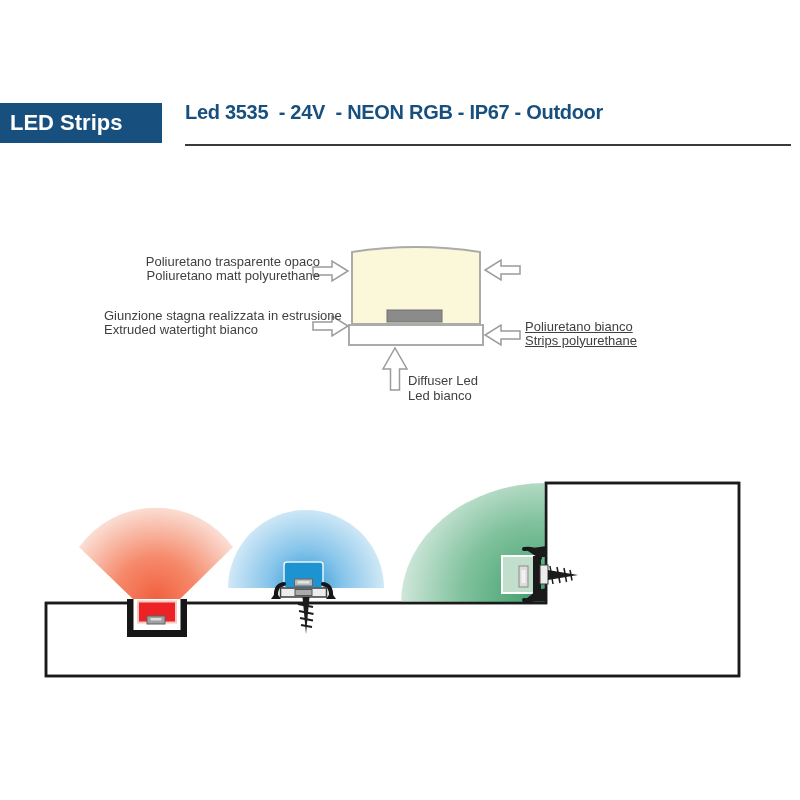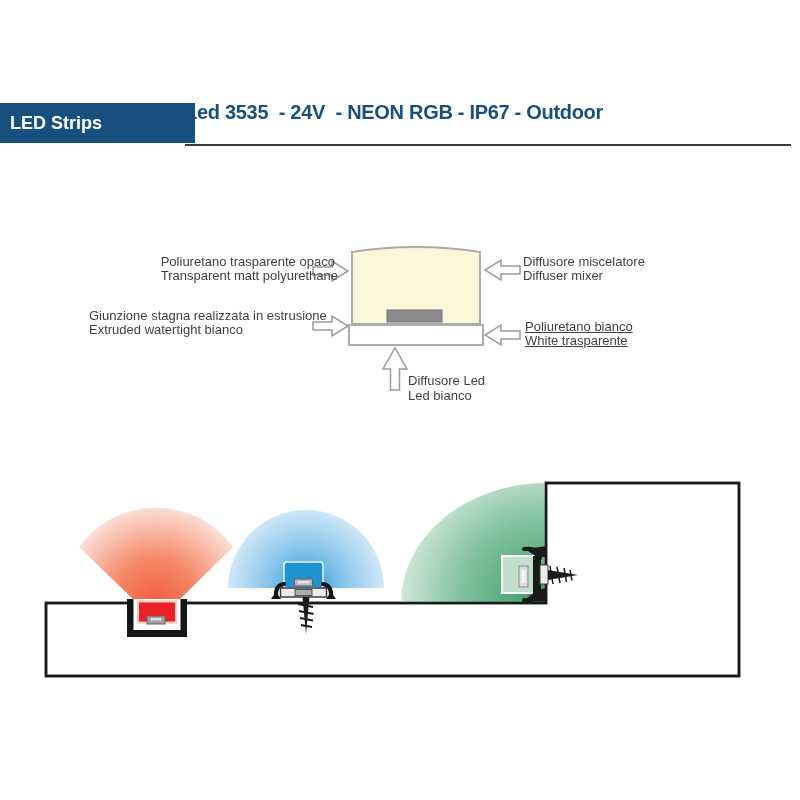--- a/index.html
+++ b/index.html
@@ -1,27 +1,27 @@
 <!DOCTYPE html>
 <html><head>
 <meta charset="utf-8">
 <style>
   html,body{margin:0;padding:0;background:#ffffff;}
   .page{position:relative;width:800px;height:800px;background:#ffffff;
         font-family:"Liberation Sans",sans-serif;overflow:hidden;}
-  .badge{position:absolute;left:0;top:103px;width:195px;height:40px;
-         background:#17507F;color:#ffffff;font-weight:bold;font-size:18px;
+  .badge{position:absolute;left:0;top:103px;width:162px;height:40px;
+         background:#17507F;color:#ffffff;font-weight:bold;font-size:22px;
          line-height:40px;padding-left:10px;box-sizing:border-box;}
   .title{position:absolute;left:185px;top:101px;font-size:20px;font-weight:bold;
          color:#17507F;letter-spacing:-0.3px;white-space:pre;}
   .rule{position:absolute;left:185px;top:144px;width:606px;height:2px;background:#3A3A3A;}
   .overlay{position:absolute;left:0;top:0;}
   .lbl{position:absolute;font-size:13px;line-height:13.5px;color:#3F3F3F;}
-  .lbl-transparent{right:462px;top:255px;text-align:left;}
-  .lbl-joint{left:89px;top:309px;text-align:left;}
+  .lbl-transparent{right:480px;top:255px;text-align:right;}
+  .lbl-joint{left:104px;top:309px;text-align:left;}
   .lbl-diffuser{left:523px;top:255px;}
   .lbl-whitepoly{left:525px;top:320px;text-decoration:underline;}
   .lbl-ledstrip{left:408px;top:373px;line-height:15px;}
 </style>
 </head>
 <body>
 
 <div class="page">
 
   <div class="badge">LED Strips</div>
@@ -112,36 +112,32 @@
           <line x1="557" y1="567" x2="560" y2="583"></line>
           <line x1="564" y1="568" x2="566.5" y2="582"></line>
           <line x1="570" y1="570" x2="572" y2="580.5"></line>
         </g>
       </g>
     </g>
   </svg>
 
   <div class="lbl lbl-transparent">
     <div>Poliuretano trasparente opaco</div>
-    <div>Transparent matt polyurethane</div>
+    <div>Poliuretano matt polyurethane</div>
   </div>
 
   <div class="lbl lbl-joint">
     <div>Giunzione stagna realizzata in estrusione</div>
     <div>Extruded watertight bianco</div>
   </div>
 
-  <div class="lbl lbl-diffuser">
-    <div>Diffusore miscelatore</div>
-    <div>Diffuser mixer</div>
-  </div>
 
   <div class="lbl lbl-whitepoly">
     <div>Poliuretano bianco</div>
-    <div>White trasparente</div>
+    <div>Strips polyurethane</div>
   </div>
 
   <div class="lbl lbl-ledstrip">
-    <div>Diffusore Led</div>
+    <div>Diffuser Led</div>
     <div>Led bianco</div>
   </div>
 
 </div>
 
 </body></html>

